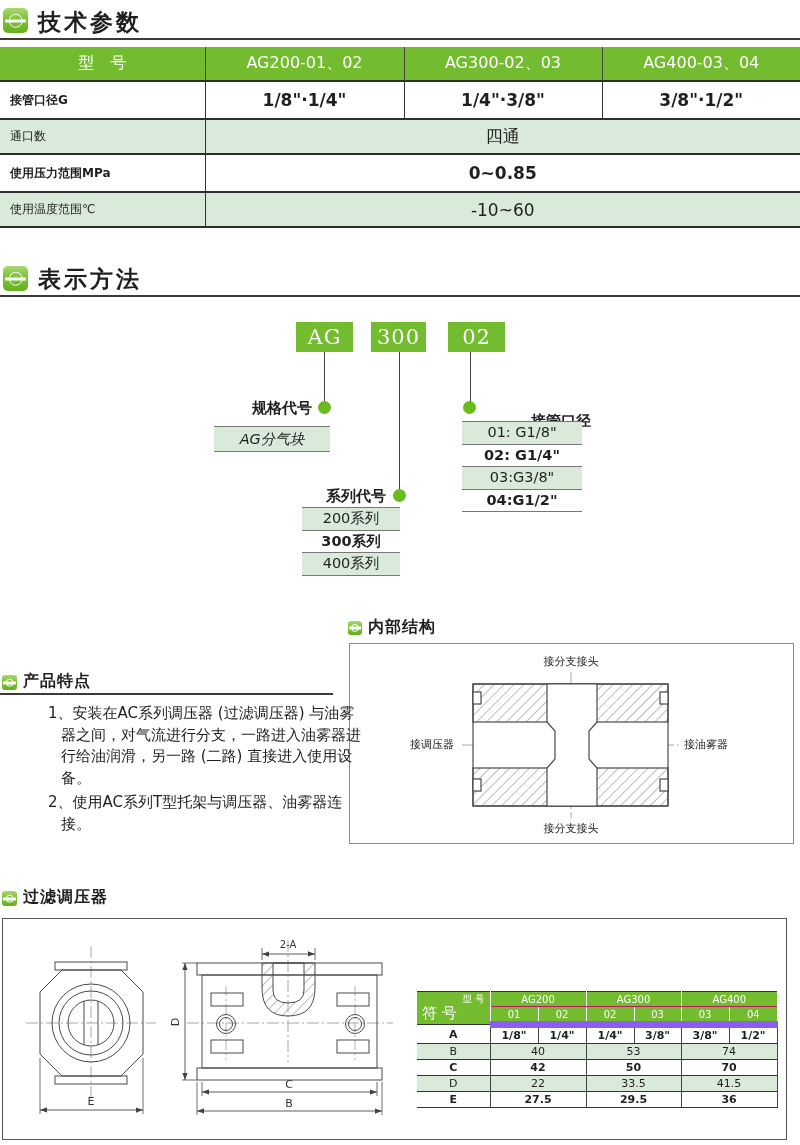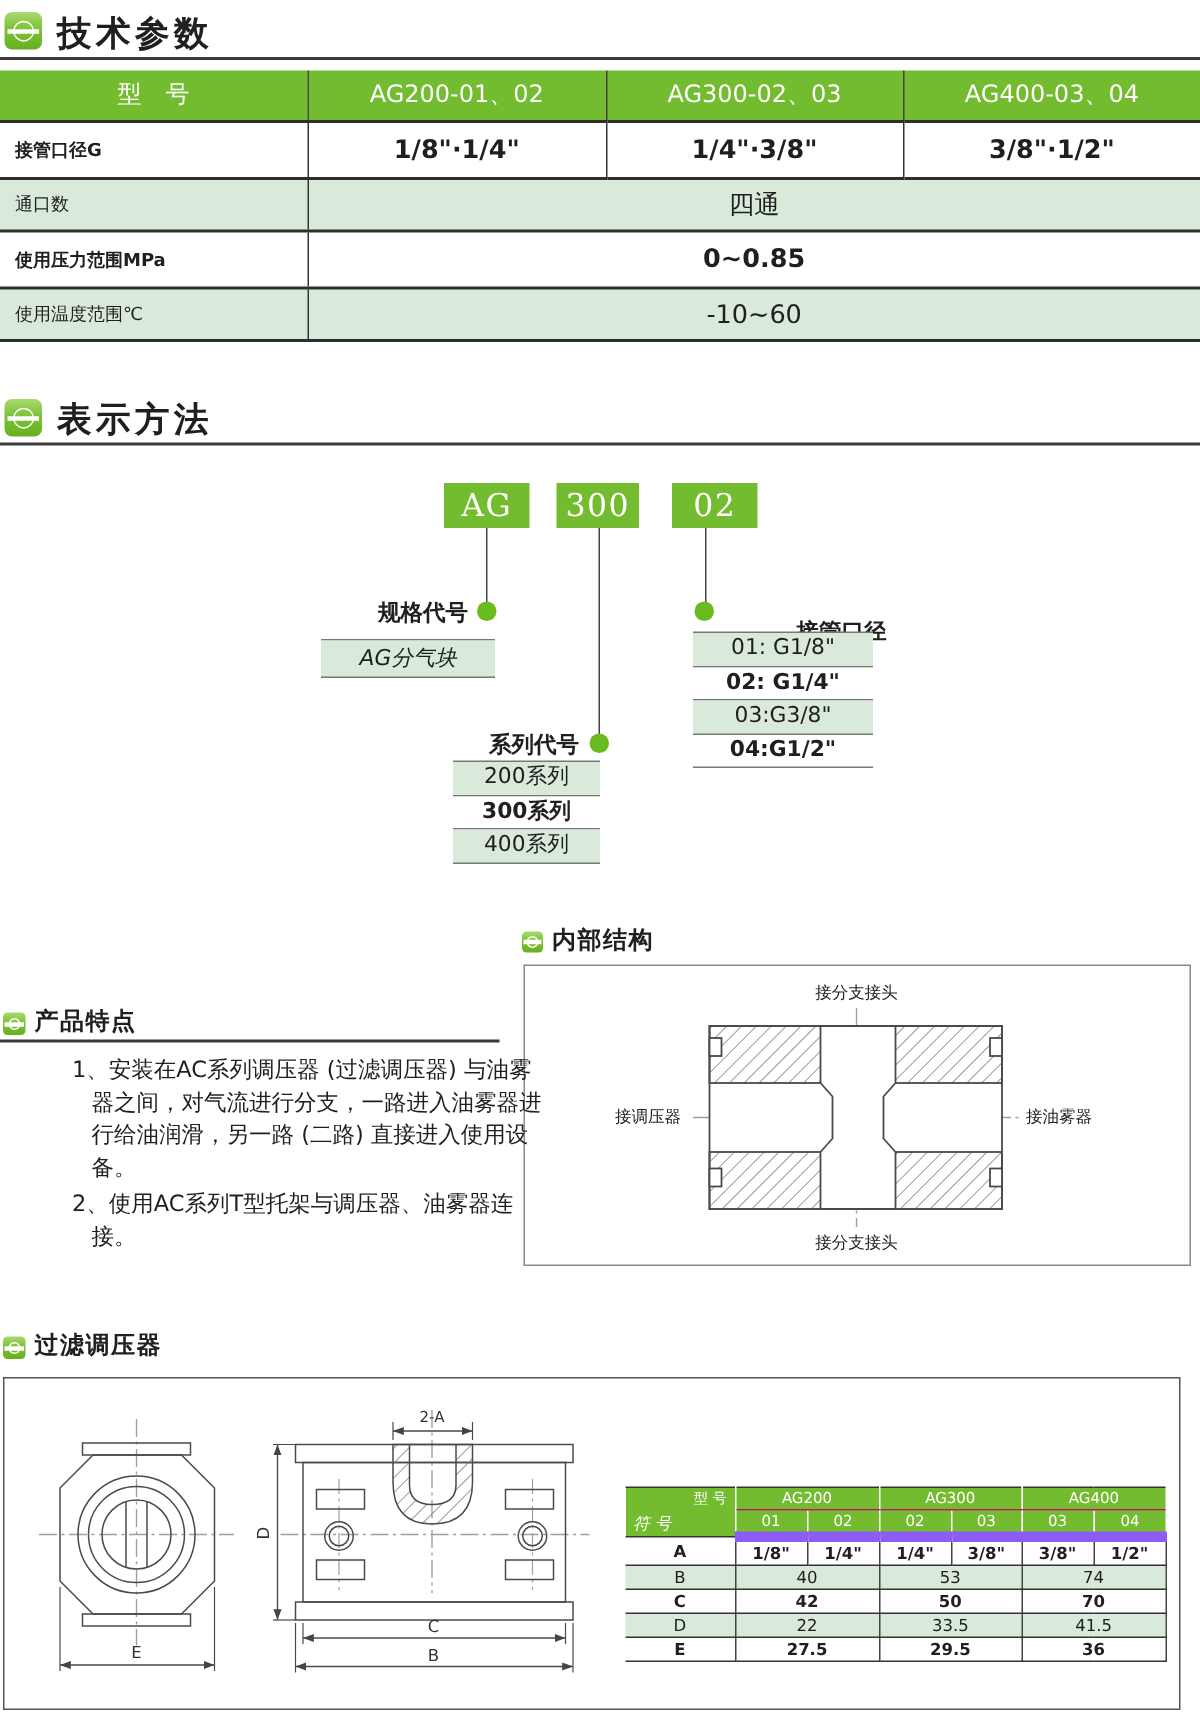--- a/index.html
+++ b/index.html
@@ -65,21 +65,21 @@
   table.dim tr.h td{background:var(--accent-green);color:#fff;font-size:10px;height:14px;
      border-right:1px solid #fff;}
   table.dim tr.h td:last-child{border-right:none;}
   table.dim tr.h1 td{border-bottom:1px solid #be185d;}
   table.dim tr.h1 td.diag{border-bottom:1px solid #333;}
   table.dim tr.h2 td{border-bottom:7px solid #8b5cf6;}
   table.dim td.diag{position:relative;background:
       linear-gradient(to bottom right,rgba(0,0,0,0) calc(50% - 0.8px),#fff calc(50% - 0.8px),#fff calc(50% + 0.8px),rgba(0,0,0,0) calc(50% + 0.8px)),
       var(--accent-green);}
   table.dim td.diag .ct{position:absolute;top:1px;right:5px;font-size:9.5px;color:#fff;}
-  table.dim td.diag .cb{position:absolute;bottom:1px;left:5px;font-size:11px;color:#fff;font-style:italic;}
+  table.dim td.diag .cb{position:absolute;bottom:1px;left:5px;font-size:15px;color:#fff;}
   table.dim tr.dw td{background:#fff;font-weight:700;font-size:11px;height:15px;border-right:1px solid #444;}
   table.dim tr.dg td{background:var(--light-green);font-weight:400;font-size:11px;height:15px;border-right:1px solid #444;}
   table.dim td.rl{font-weight:700;border-left:none;}
 
   svg text{font-family:"DejaVu Sans","Liberation Sans",sans-serif;}
 </style>
 </head>
 <body>
 
 <div class="page">

